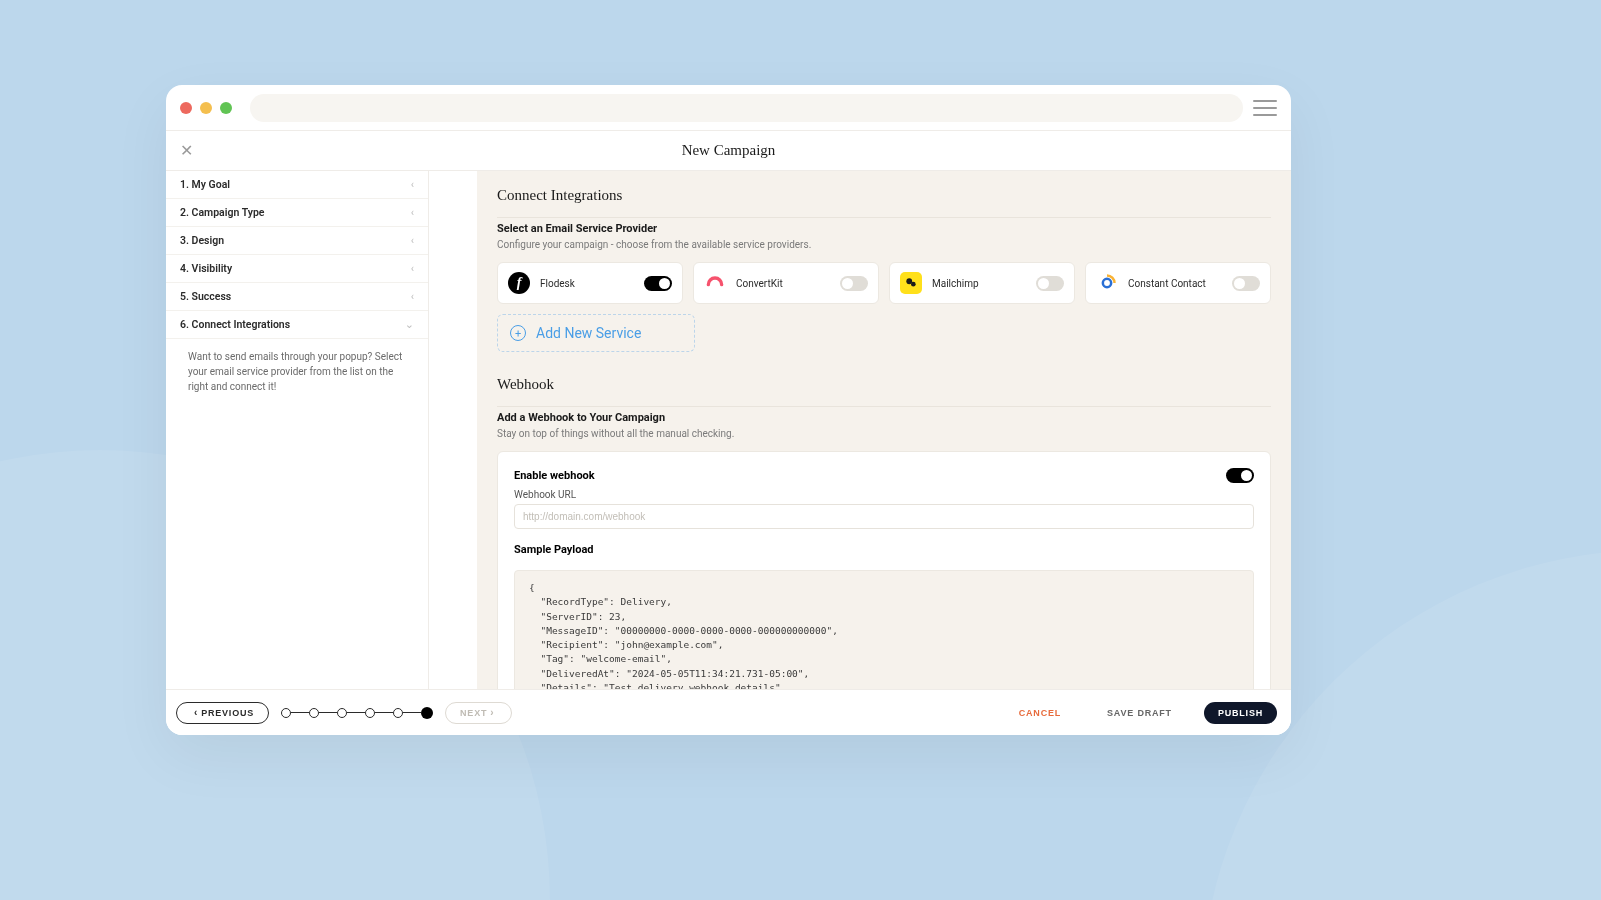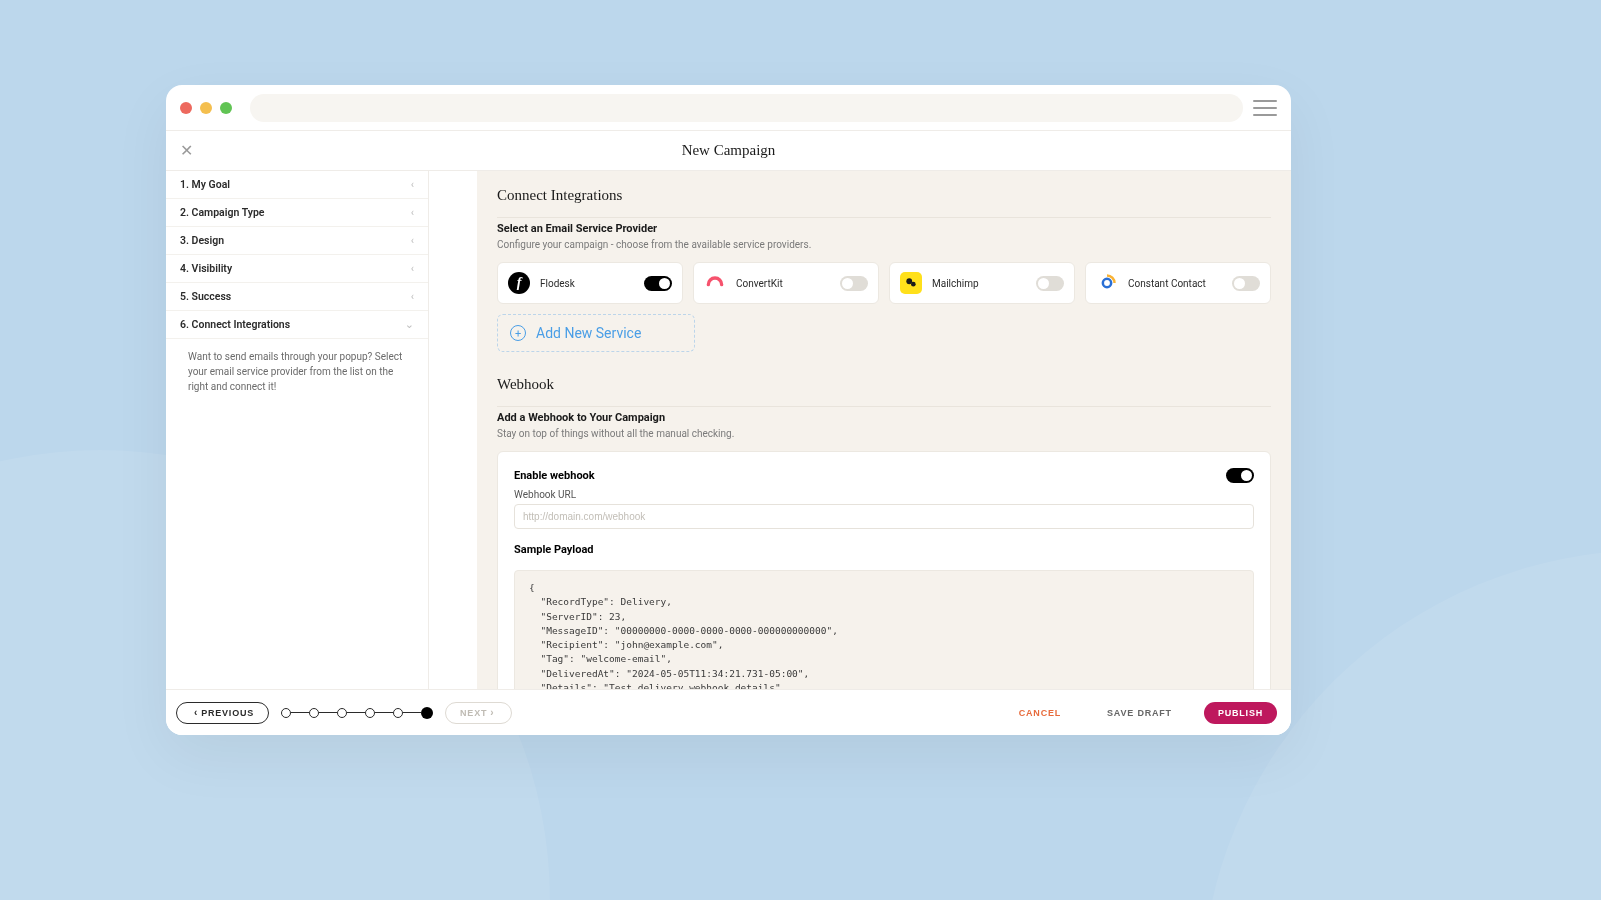--- a/index.html
+++ b/index.html
@@ -271,21 +271,21 @@
   display: flex;
   align-items: center;
   cursor: pointer;
   border: none;
   background: transparent;
 }
 .btn.outline { border: 1px solid #2b2b2b; color: #2b2b2b; }
 .btn.ghost { border: 1px solid #dedad3; color: #bfbbb3; }
 .btn.orange { color: #e76b3c; }
 .btn.gray { color: #666; }
-.btn.black { background: #be185d; color: #fff; }
+.btn.black { background: #0f172a; color: #fff; }
 .btn .arr { font-size: 10px; margin: 0 3px; }
 
 .stepper {
   display: flex;
   align-items: center;
   margin-left: 12px;
   gap: 0;
 }
 .step-dot {
   width: 10px; height: 10px;

